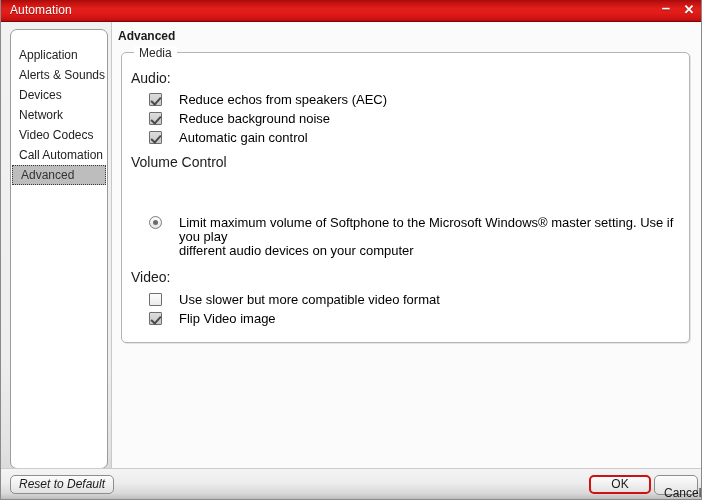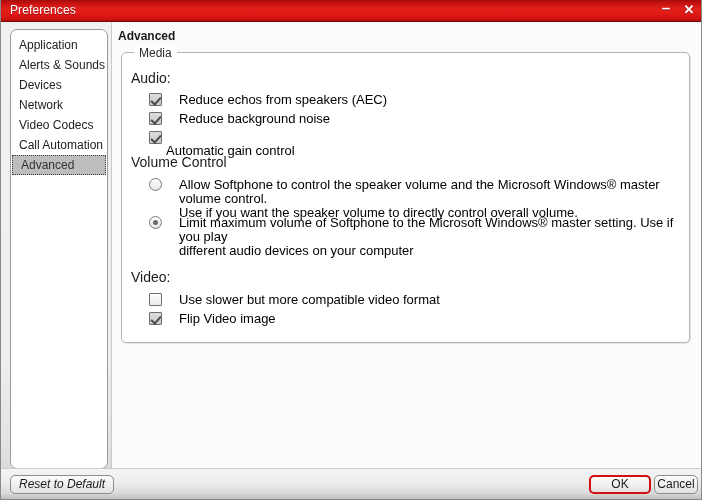--- a/index.html
+++ b/index.html
@@ -76,21 +76,21 @@
     position: absolute;
     left: 9px;
     top: 29px;
     width: 98px;
     height: 440px;
     background: #ffffff;
     border: 1px solid #9c9c9c;
     border-radius: 7px;
     box-sizing: border-box;
     overflow: hidden;
-    padding-top: 5px;
+    padding-top: 15px;
   }
   .side-item {
     height: 20px;
     line-height: 20px;
     padding-left: 8px;
     font-size: 12px;
     color: #222222;
     white-space: nowrap;
     box-sizing: border-box;
     cursor: default;
@@ -250,30 +250,30 @@
     top: 6px;
     width: 62px;
     padding: 0;
     border: 2px solid #cf1111;
     line-height: 15px;
   }
   .btn.cancel {
     right: 5px;
     top: 6px;
     width: 44px;
-    padding: 0;
+    padding: 9px;
   }
 </style>
 </head>
 <body>
 
 <div class="window">
 
   <div class="titlebar">
-    <div class="titlebar-text">Preferences</div>
+    <div class="titlebar-text">Automation</div>
     <div class="win-btns">
       <div class="win-btn min">–</div>
       <div class="win-btn">✕</div>
     </div>
   </div>
 
   <div class="sidebar">
     <div class="side-item">Application</div>
     <div class="side-item">Alerts &amp; Sounds</div>
     <div class="side-item">Devices</div>
@@ -294,32 +294,27 @@
       <div class="opt-row" style="left:27px; top:40px;">
         <div class="checkbox checked"></div>
         <div class="opt-label">Reduce echos from speakers (AEC)</div>
       </div>
 
       <div class="opt-row" style="left:27px; top:59px;">
         <div class="checkbox checked"></div>
         <div class="opt-label">Reduce background noise</div>
       </div>
 
-      <div class="opt-row" style="left:27px; top:78px;flex-direction:column;">
+      <div class="opt-row" style="left:27px; top:78px;">
         <div class="checkbox checked"></div>
         <div class="opt-label">Automatic gain control</div>
       </div>
 
       <div class="section-label" style="left:9px; top:101px;">Volume Control</div>
 
-      <div class="opt-row" style="left:27px; top:125px;">
-        <div class="radio"></div>
-        <div class="opt-label">Allow Softphone to control the speaker volume and the Microsoft Windows® master volume control.
-Use if you want the speaker volume to directly control overall volume.</div>
-      </div>
 
       <div class="opt-row" style="left:27px; top:163px;">
         <div class="radio selected"></div>
         <div class="opt-label">Limit maximum volume of Softphone to the Microsoft Windows® master setting. Use if you play
 different audio devices on your computer</div>
       </div>
 
       <div class="section-label" style="left:9px; top:216px;">Video:</div>
 
       <div class="opt-row" style="left:27px; top:240px;">

